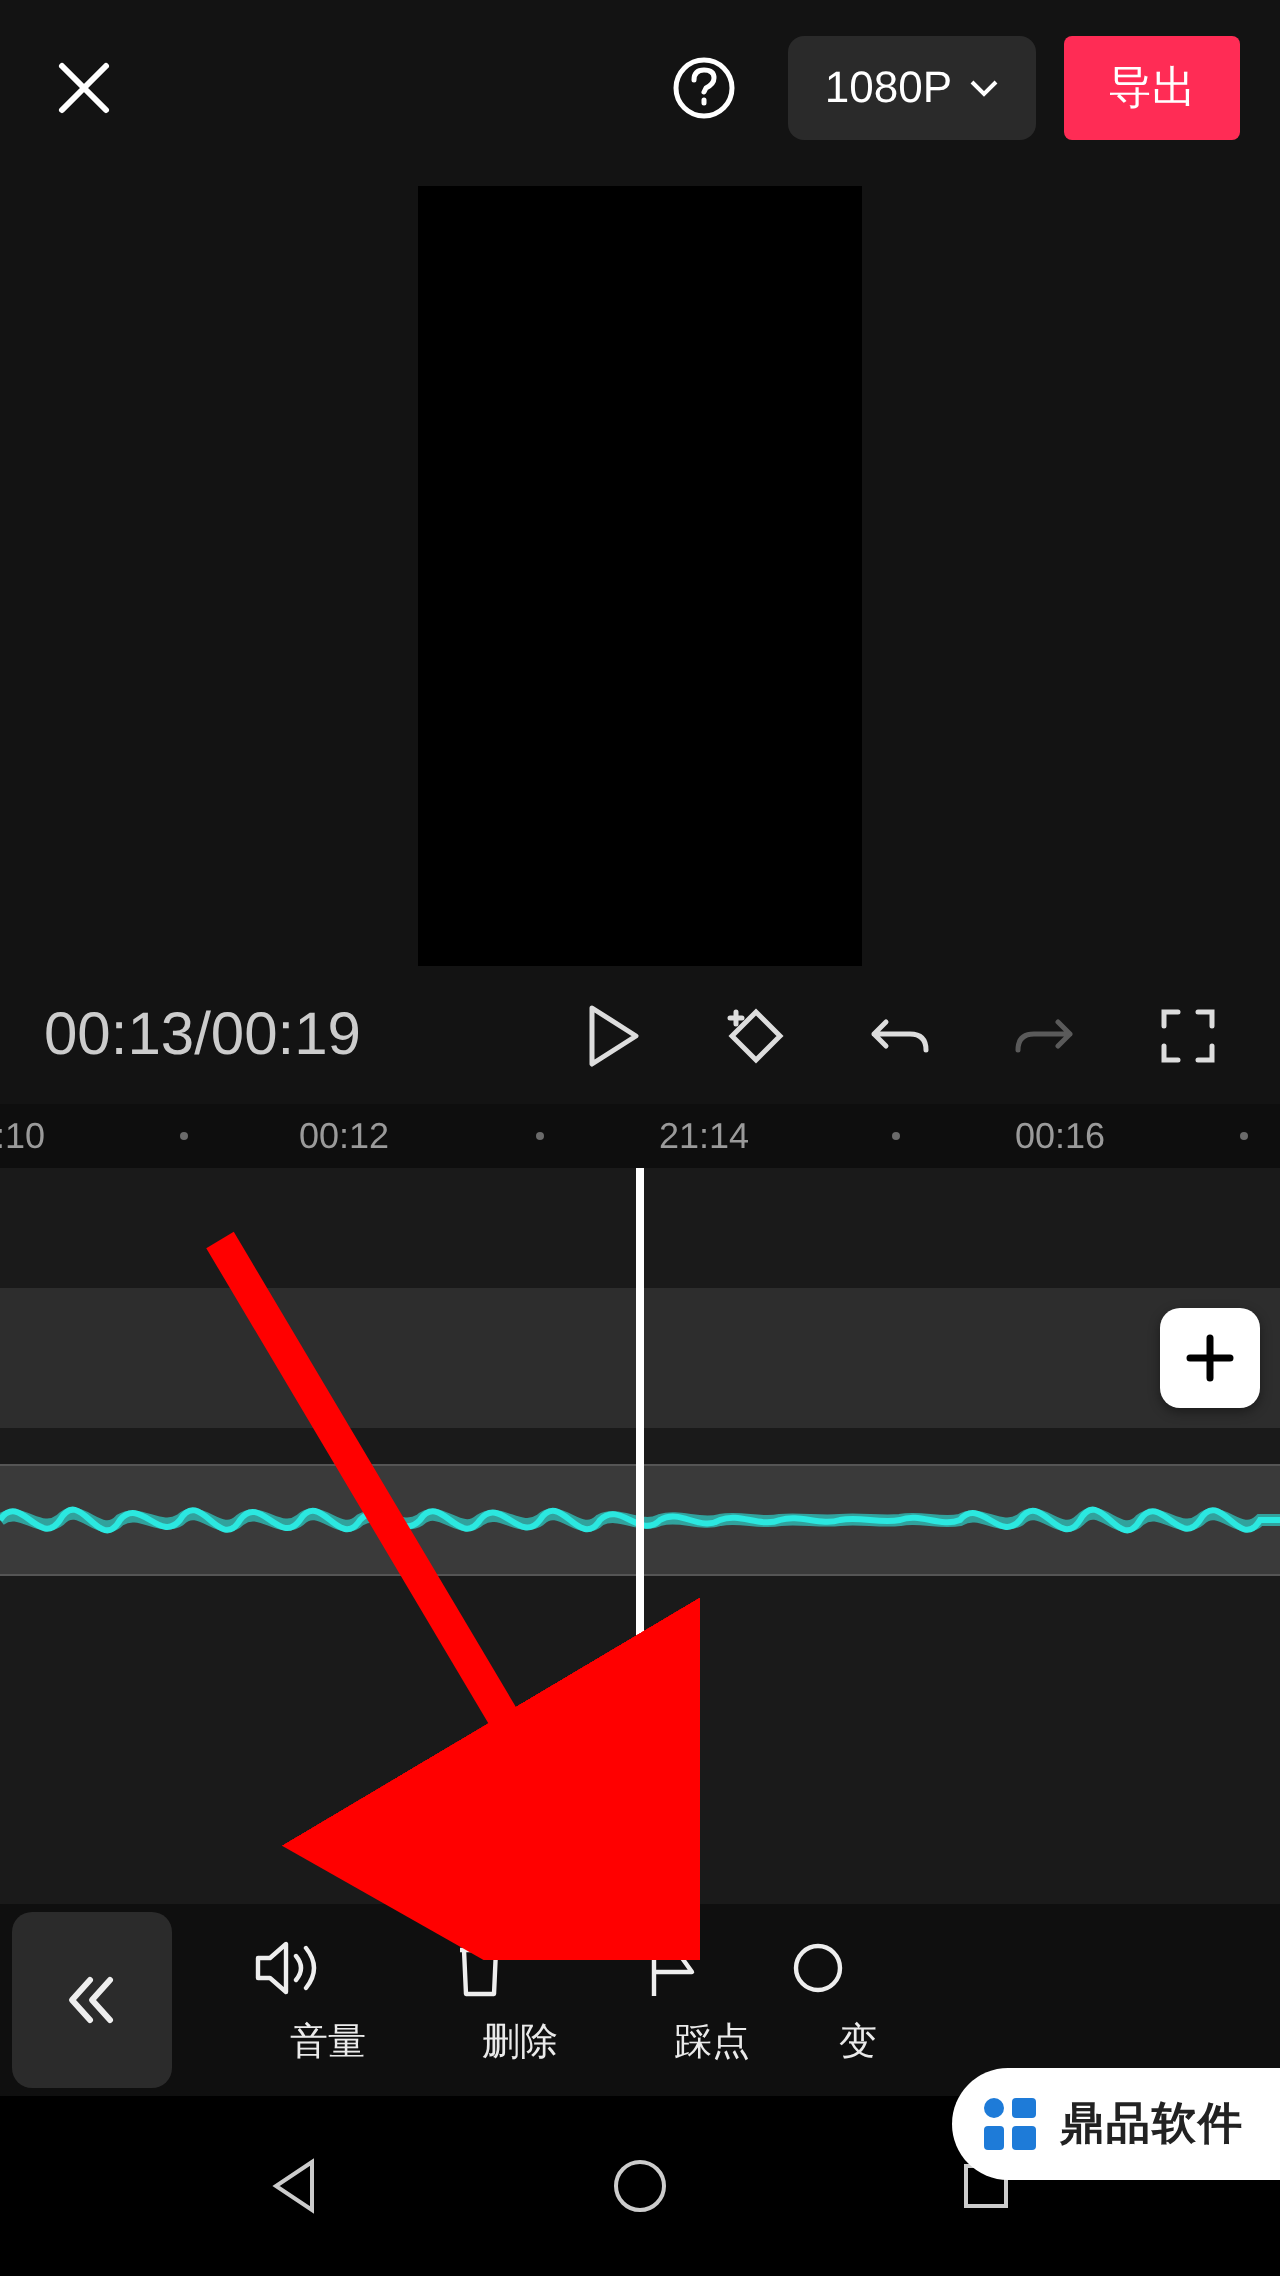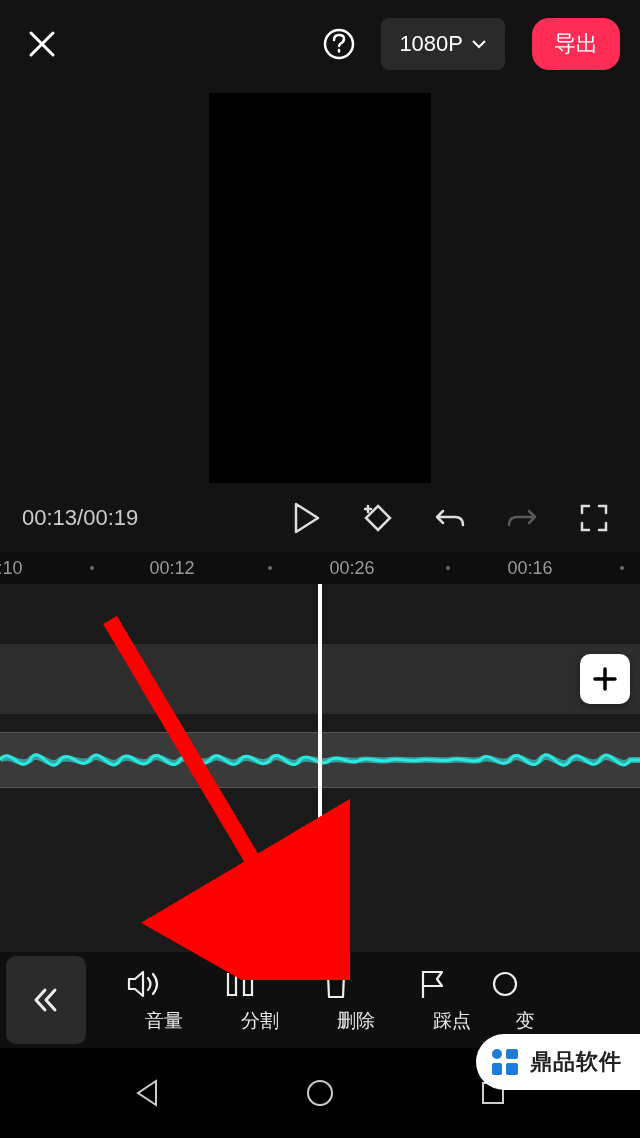--- a/index.html
+++ b/index.html
@@ -6,29 +6,29 @@
   html, body { width: 640px; height: 1138px; background: #000; color: #fff; font-family: -apple-system, "PingFang SC", "Microsoft YaHei", sans-serif; overflow: hidden; }
   .app { position: relative; width: 640px; height: 1138px; background: #131313; }
 
   
   .topbar { position: absolute; top: 0; left: 0; right: 0; height: 88px; display: flex; align-items: center; background: #131313; padding: 0 20px; }
   .close-btn { width: 44px; height: 44px; display: flex; align-items: center; justify-content: center; cursor: pointer; }
   .spacer { flex: 1; }
   .help-btn { width: 44px; height: 44px; display: flex; align-items: center; justify-content: center; margin-right: 20px; cursor: pointer; }
   .res-dd { background: #2a2a2a; color: #fff; height: 52px; padding: 0 18px; border-radius: 8px; display: flex; align-items: center; font-size: 22px; font-weight: 500; margin-right: 14px; cursor: pointer; }
   .res-dd .caret { margin-left: 8px; }
-  .export-btn { background: #ff2c55; color: #fff; height: 52px; padding: 0 22px; border-radius: 17px; display: flex; align-items: center; font-size: 22px; font-weight: 500; cursor: pointer; margin-left: 13px; }
+  .export-btn { background: #ff2c55; color: #fff; height: 52px; padding: 0 22px; border-radius: 4px; display: flex; align-items: center; font-size: 22px; font-weight: 500; cursor: pointer; }
 
   
   .preview-area { position: absolute; top: 88px; left: 0; right: 0; height: 400px; background: #131313; display: flex; align-items: center; justify-content: center; }
   .preview-frame { width: 222px; height: 390px; background: #000; }
 
   
   .transport { position: absolute; top: 488px; left: 0; right: 0; height: 60px; display: flex; align-items: center; padding: 0 22px; background: #131313; }
-  .timecode { font-size: 22px; color: #ccc; }
+  .timecode { font-size: 30px; color: #ccc; }
   .transport .spacer2 { flex: 1; }
   .tbtn { width: 48px; height: 48px; display: flex; align-items: center; justify-content: center; margin-left: 24px; cursor: pointer; color: #ddd; }
 
   
   .ruler { position: absolute; top: 552px; left: 0; right: 0; height: 32px; background: #0e0e0e; display: flex; align-items: center; font-size: 18px; color: #9a9a9a; }
   .ruler .tick { position: absolute; transform: translateX(-50%); }
   .ruler .dot { position: absolute; width: 4px; height: 4px; background: #6a6a6a; border-radius: 50%; top: 14px; transform: translateX(-50%); }
 
   
   .tracks { position: absolute; top: 584px; left: 0; right: 0; bottom: 186px; background: #1a1a1a; }
@@ -122,21 +122,21 @@
         <path d="M3 10 L3 3 L10 3 M20 3 L27 3 L27 10 M27 20 L27 27 L20 27 M10 27 L3 27 L3 20" stroke="#ddd" stroke-width="2.5" fill="none" stroke-linecap="round"></path>
       </svg>
     </div>
   </div>
 
   <div class="ruler">
     <span class="tick" style="left:5px">0:10</span>
     <span class="dot" style="left:92px"></span>
     <span class="tick" style="left:172px">00:12</span>
     <span class="dot" style="left:270px"></span>
-    <span class="tick" style="left:352px">00:26</span>
+    <span class="tick" style="left:352px">21:14</span>
     <span class="dot" style="left:448px"></span>
     <span class="tick" style="left:530px">00:16</span>
     <span class="dot" style="left:622px"></span>
   </div>
 
   <div class="tracks">
     <div class="track-video"></div>
     <div class="add-btn">
       <svg width="28" height="28" viewBox="0 0 28 28">
         <path d="M14 4 L14 24 M4 14 L24 14" stroke="#000" stroke-width="3.5" stroke-linecap="round"></path>
@@ -170,28 +170,20 @@
       <div class="ticon">
         <svg width="34" height="30" viewBox="0 0 34 30">
           <path d="M2 10 L8 10 L16 3 L16 27 L8 20 L2 20 Z" stroke="#eee" stroke-width="2.2" fill="none" stroke-linejoin="round"></path>
           <path d="M21 9 Q26 15 21 21 M26 5 Q34 15 26 25" stroke="#eee" stroke-width="2.2" fill="none" stroke-linecap="round"></path>
         </svg>
       </div>
       <div class="tlabel">音量</div>
     </div>
     <div class="tool">
       <div class="ticon">
-        <svg width="32" height="30" viewBox="0 0 32 30">
-          <path d="M4 4 L4 26 L12 26 L12 4 M20 4 L20 26 L28 26 L28 4" stroke="#eee" stroke-width="2.2" fill="none"></path>
-        </svg>
-      </div>
-      <div class="tlabel">分割</div>
-    </div>
-    <div class="tool">
-      <div class="ticon">
         <svg width="28" height="32" viewBox="0 0 28 32">
           <path d="M4 7 L24 7 M10 7 L10 3 L18 3 L18 7 M6 7 L7 29 L21 29 L22 7" stroke="#eee" stroke-width="2.2" fill="none" stroke-linejoin="round"></path>
         </svg>
       </div>
       <div class="tlabel">删除</div>
     </div>
     <div class="tool">
       <div class="ticon">
         <svg width="28" height="32" viewBox="0 0 28 32">
           <path d="M5 3 L5 30 M5 4 L24 4 L19 11 L24 18 L5 18" stroke="#eee" stroke-width="2.2" fill="none" stroke-linejoin="round"></path>

